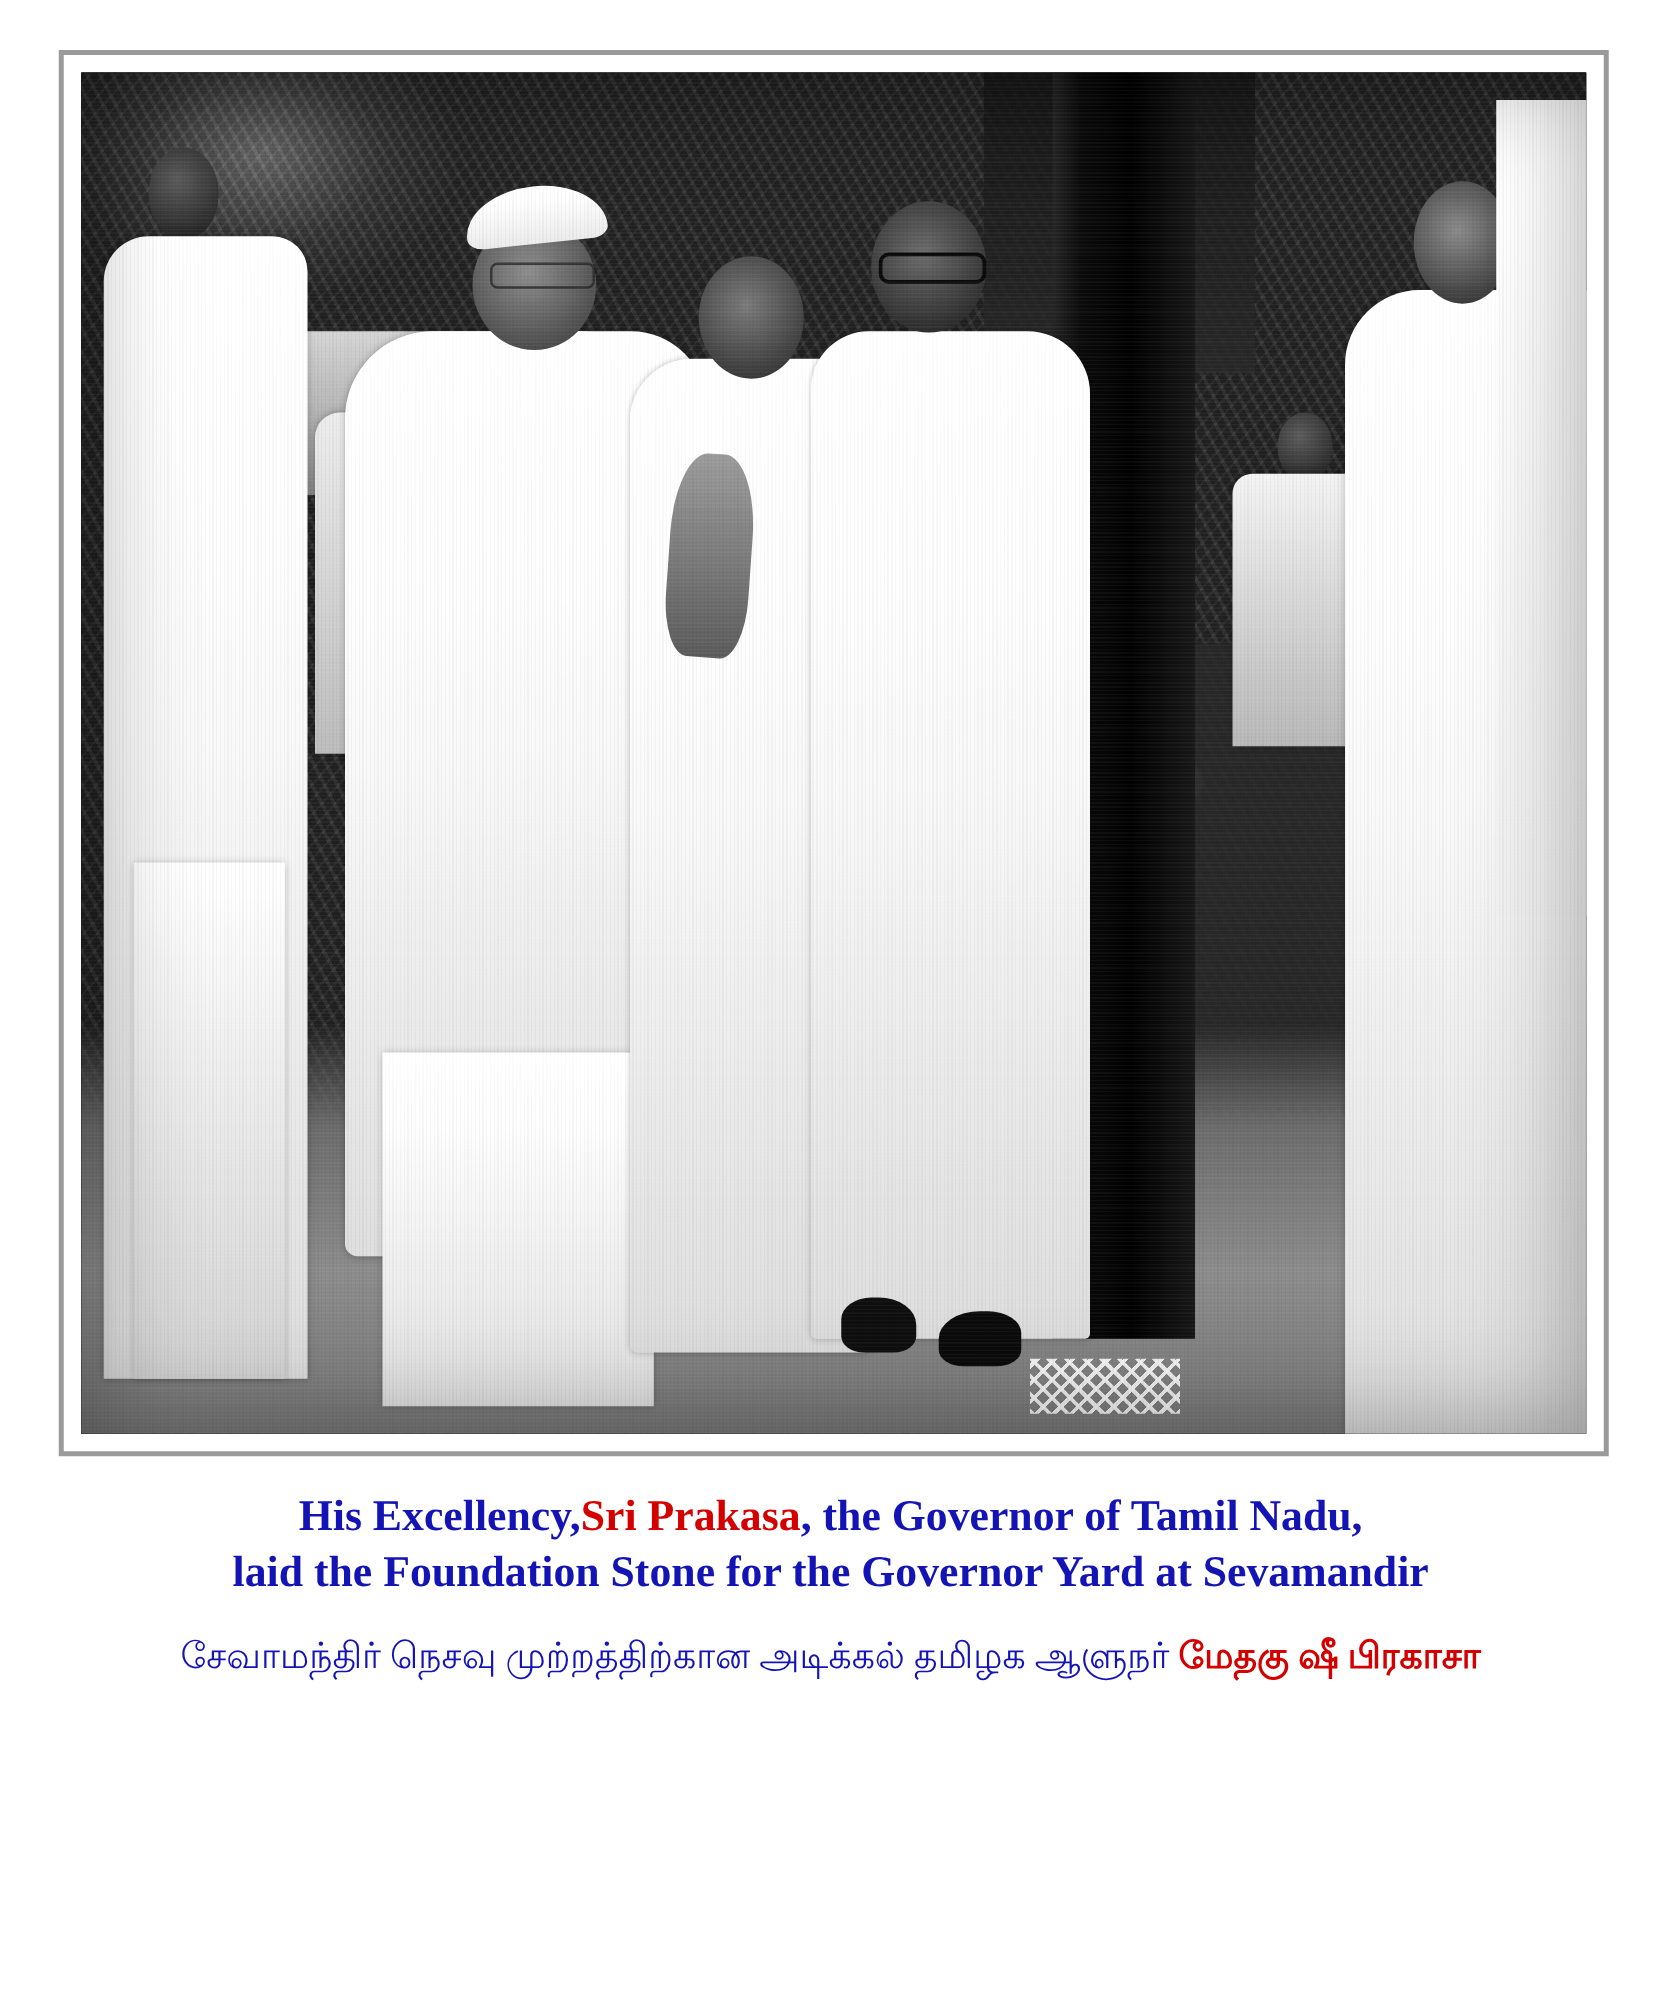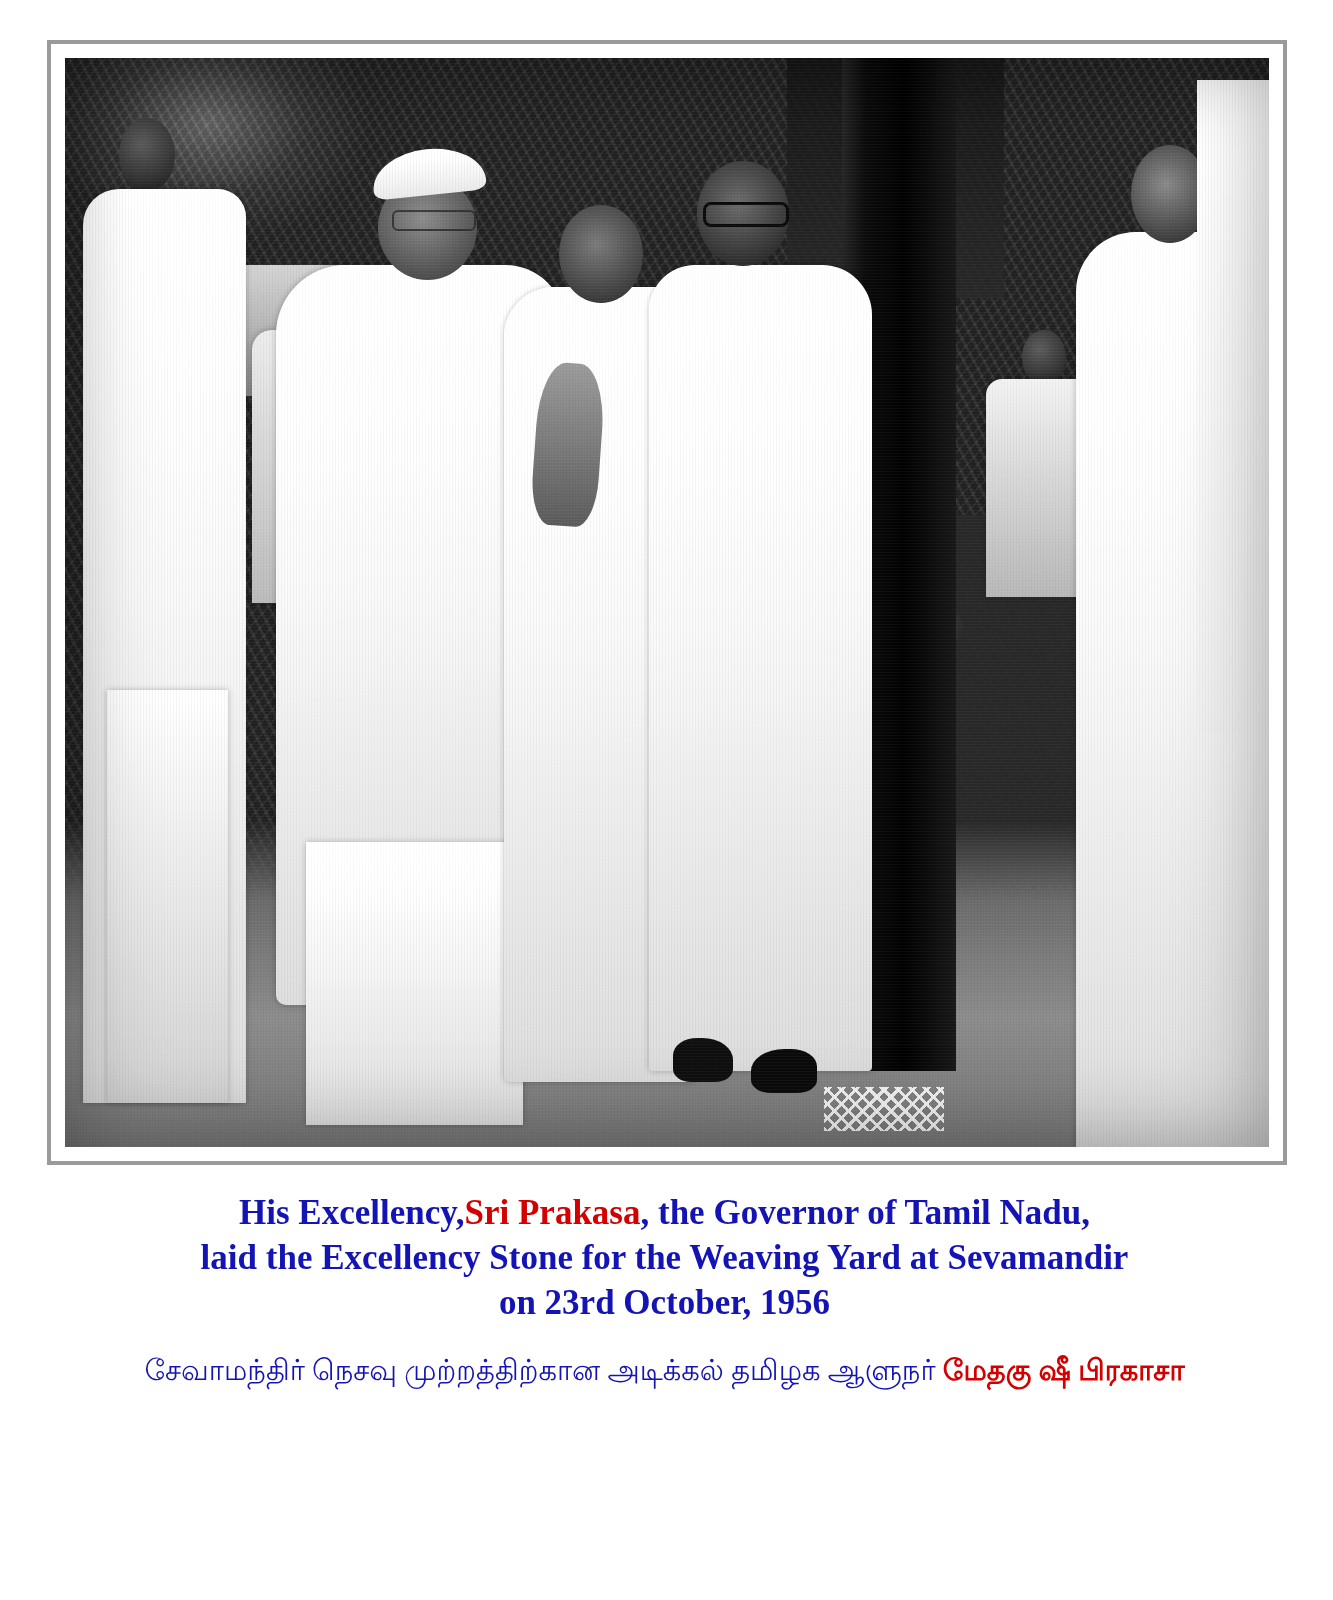--- a/index.html
+++ b/index.html
@@ -286,21 +286,20 @@
       <div class="kolam"></div>
 
       <div class="grain"></div>
       <div class="vignette"></div>
     </div>
   </div>
 
   <div class="caption">
     <div class="cap-en">
       <span class="cap-line"><span>His Excellency,</span><span class="hl">Sri Prakasa</span><span>, the Governor of Tamil Nadu,</span></span>
-      <span class="cap-line">laid the Excellency Stone for the Weaving Yard at Sevamandir</span>
-      <span class="cap-line">on 23rd October, 1956</span>
+      <span class="cap-line">laid the Foundation Stone for the Governor Yard at Sevamandir</span>
     </div>
     <div class="cap-ta">
       <span class="cap-line"><span>சேவாமந்திர் நெசவு முற்றத்திற்கான அடிக்கல் தமிழக ஆளுநர் </span><span class="hl">மேதகு ஷீ பிரகாசா</span></span>
     </div>
   </div>
 
 </div>
 
 </body></html>

